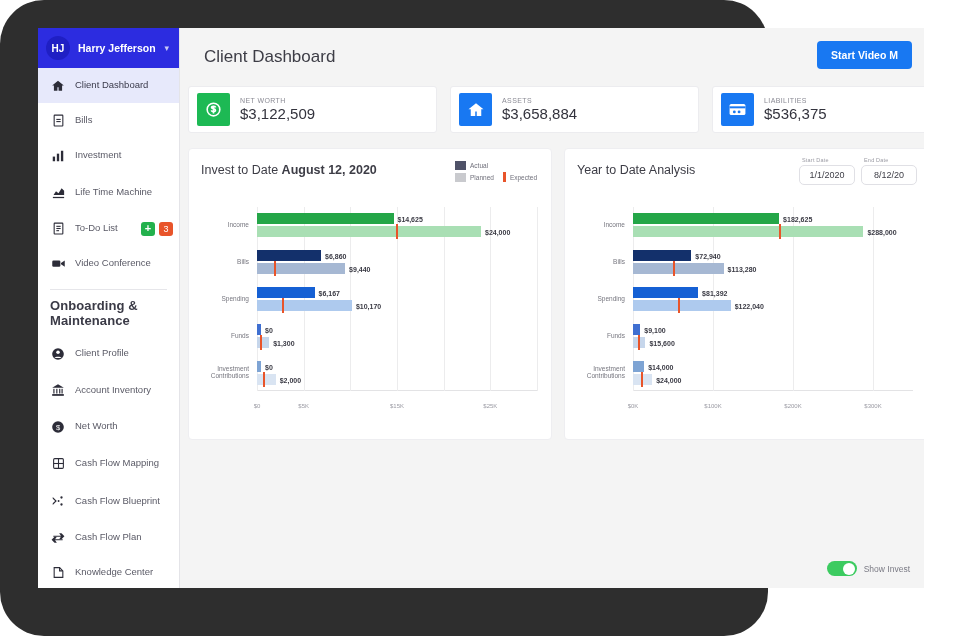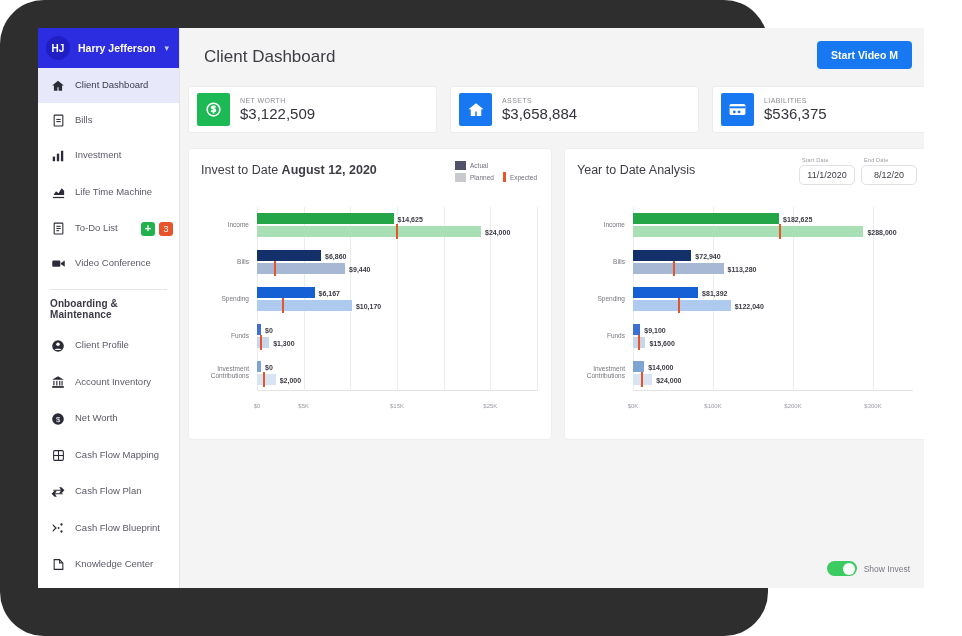--- a/index.html
+++ b/index.html
@@ -66,21 +66,21 @@
   .badge-plus {
     width: 14px; height: 14px; border-radius: 3px; background: #23b14d;
     color: #fff; font-size: 11px; line-height: 13px; text-align: center; font-weight: bold;
   }
   .badge-count {
     min-width: 14px; height: 14px; border-radius: 3px; background: #e8542a;
     color: #fff; font-size: 9px; line-height: 14px; text-align: center; padding: 0 3px;
   }
   .nav-sep { height: 1px; background: #e6e6ea; margin: 8px 12px 4px 12px; }
   .nav-section {
-    font-size: 10px; font-weight: bold; color: #3a3a46;
+    font-size: 13px; font-weight: bold; color: #3a3a46;
     padding: 4px 12px 8px 12px; letter-spacing: .1px;
   }
   
   #main { position: absolute; left: 142px; top: 0; right: 0; bottom: 0; background: #f4f4f4; }
   .topbar {
     height: 58px; background: #f4f4f4;
     display: flex; align-items: center; padding: 0 0 0 24px;
     position: relative;
   }
   .page-title { font-size: 17px; color: #3d3d46; }
@@ -284,40 +284,40 @@
         <span class="nav-ic">
           <svg width="13" height="13" viewBox="0 0 24 24" fill="none" stroke="#2c2c38" stroke-width="2">
               <rect x="3" y="3" width="18" height="18" rx="2"></rect>
               <line x1="12" y1="3" x2="12" y2="21"></line>
               <line x1="3" y1="12" x2="21" y2="12"></line>
             </svg>
         </span>
         <span class="nav-label">Cash Flow Mapping</span>
       </div>
 
-      <div class="nav-item">
-        <span class="nav-ic">
-          <svg width="14" height="14" viewBox="0 0 24 24" fill="#2c2c38">
-              <path d="M4 8h13l-3-4h4l5 5-5 5h-4l3-4H4z"></path>
-              <path d="M20 16H7l3 4H6l-5-5 5-5h4l-3 4h13z"></path>
-            </svg>
-        </span>
-        <span class="nav-label">Cash Flow Plan</span>
-      </div>
-
       <div class="nav-item tall">
         <span class="nav-ic">
           <svg width="14" height="14" viewBox="0 0 24 24" fill="#2c2c38">
               <path d="M3 5l7 7-7 7v-3l4-4-4-4z"></path>
               <circle cx="18" cy="6" r="2"></circle>
               <circle cx="18" cy="18" r="2"></circle>
               <circle cx="13" cy="12" r="1.6"></circle>
             </svg>
         </span>
         <span class="nav-label">Cash Flow Blueprint</span>
+      </div>
+
+      <div class="nav-item">
+        <span class="nav-ic">
+          <svg width="14" height="14" viewBox="0 0 24 24" fill="#2c2c38">
+              <path d="M4 8h13l-3-4h4l5 5-5 5h-4l3-4H4z"></path>
+              <path d="M20 16H7l3 4H6l-5-5 5-5h4l-3 4h13z"></path>
+            </svg>
+        </span>
+        <span class="nav-label">Cash Flow Plan</span>
       </div>
 
 
       <div class="nav-item">
         <span class="nav-ic">
           <svg width="13" height="13" viewBox="0 0 24 24" fill="none" stroke="#2c2c38" stroke-width="2">
               <path d="M4 3h10l6 6v12H4z"></path>
               <path d="M14 3v6h6"></path>
             </svg>
         </span>
@@ -439,21 +439,21 @@
                 <div class="exp-mark" style="left: 5.6px; top: 164.6px;"></div>
               </div>
           </div>
         </div>
 
         <div class="panel">
           <div class="panel-title"><span>Year to Date Analysis</span><b></b></div>
           <div class="date-pickers">
             <div>
               <div class="dp-label">Start Date</div>
-              <div class="dp-box">11/1/2020</div>
+              <div class="dp-box">1/1/2020</div>
             </div>
             <div>
               <div class="dp-label">End Date</div>
               <div class="dp-box">8/12/20</div>
             </div>
           </div>
           <div class="plot">
             <div class="cat-col">
                 <div class="cat-label" style="top: 18.4px;">Income</div>
                 <div class="cat-label" style="top: 55.2px;">Bills</div>

